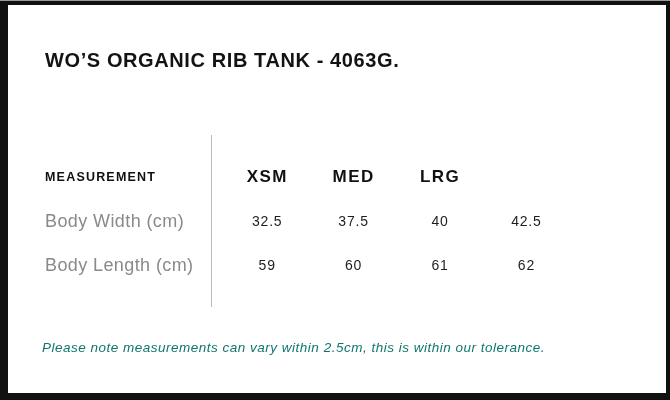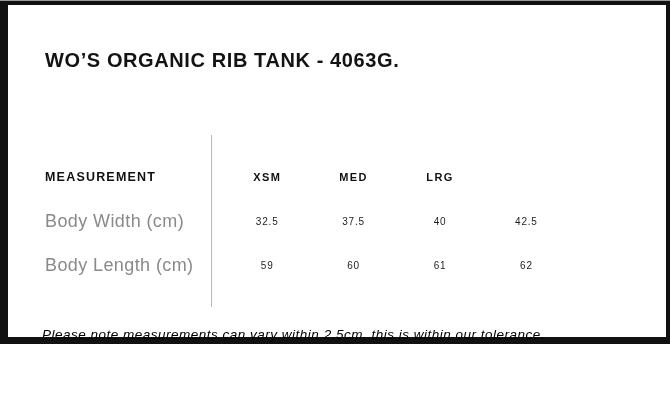--- a/index.html
+++ b/index.html
@@ -9,21 +9,21 @@
   }
   body {
     width: 670px;
     height: 400px;
     font-family: "Liberation Sans", sans-serif;
     overflow: hidden;
   }
   .frame {
     position: relative;
     width: 670px;
-    height: 344px;
+    height: 400px;
     background: #ffffff;
     
     box-shadow:
       inset 0 1px 0 0 #9b9b9b,
       inset 8px 0 0 0 #111111,
       inset 0 5px 0 0 #111111,
       inset -4px 0 0 0 #111111,
       inset 0 -7px 0 0 #111111;
   }
   .page-title {
@@ -52,55 +52,55 @@
   }
   .cell {
     text-align: center;
     white-space: nowrap;
   }
   .cell.label-col {
     text-align: left;
   }
   .head-cell {
     font-weight: bold;
-    font-size: 11px;
+    font-size: 17px;
     letter-spacing: 1.4px;
     color: #111111;
   }
   .head-cell.label-col {
     font-size: 12.5px;
     letter-spacing: 1.2px;
   }
   .row-label {
     font-size: 18px;
     letter-spacing: 0.4px;
     color: #8a8a8a;
   }
   .value-cell {
-    font-size: 10px;
+    font-size: 14px;
     letter-spacing: 0.8px;
     color: #1e1e1e;
   }
   .column-divider {
     position: absolute;
     left: 211px;
     top: 135px;
     width: 1px;
     height: 172px;
     background: #b9b9b9;
   }
   .tolerance-note {
     position: absolute;
     left: 42px;
-    top: 327px;
+    top: 340px;
     margin: 0;
     font-size: 13.5px;
     font-style: italic;
     letter-spacing: 0.5px;
-    color: #000000;
+    color: #0f766e;
     white-space: nowrap;
   }
 </style>
 </head>
 <body>
 
 <div class="frame">
 
   <h1 class="page-title">WO’S ORGANIC RIB TANK - 4063G.</h1>
 

